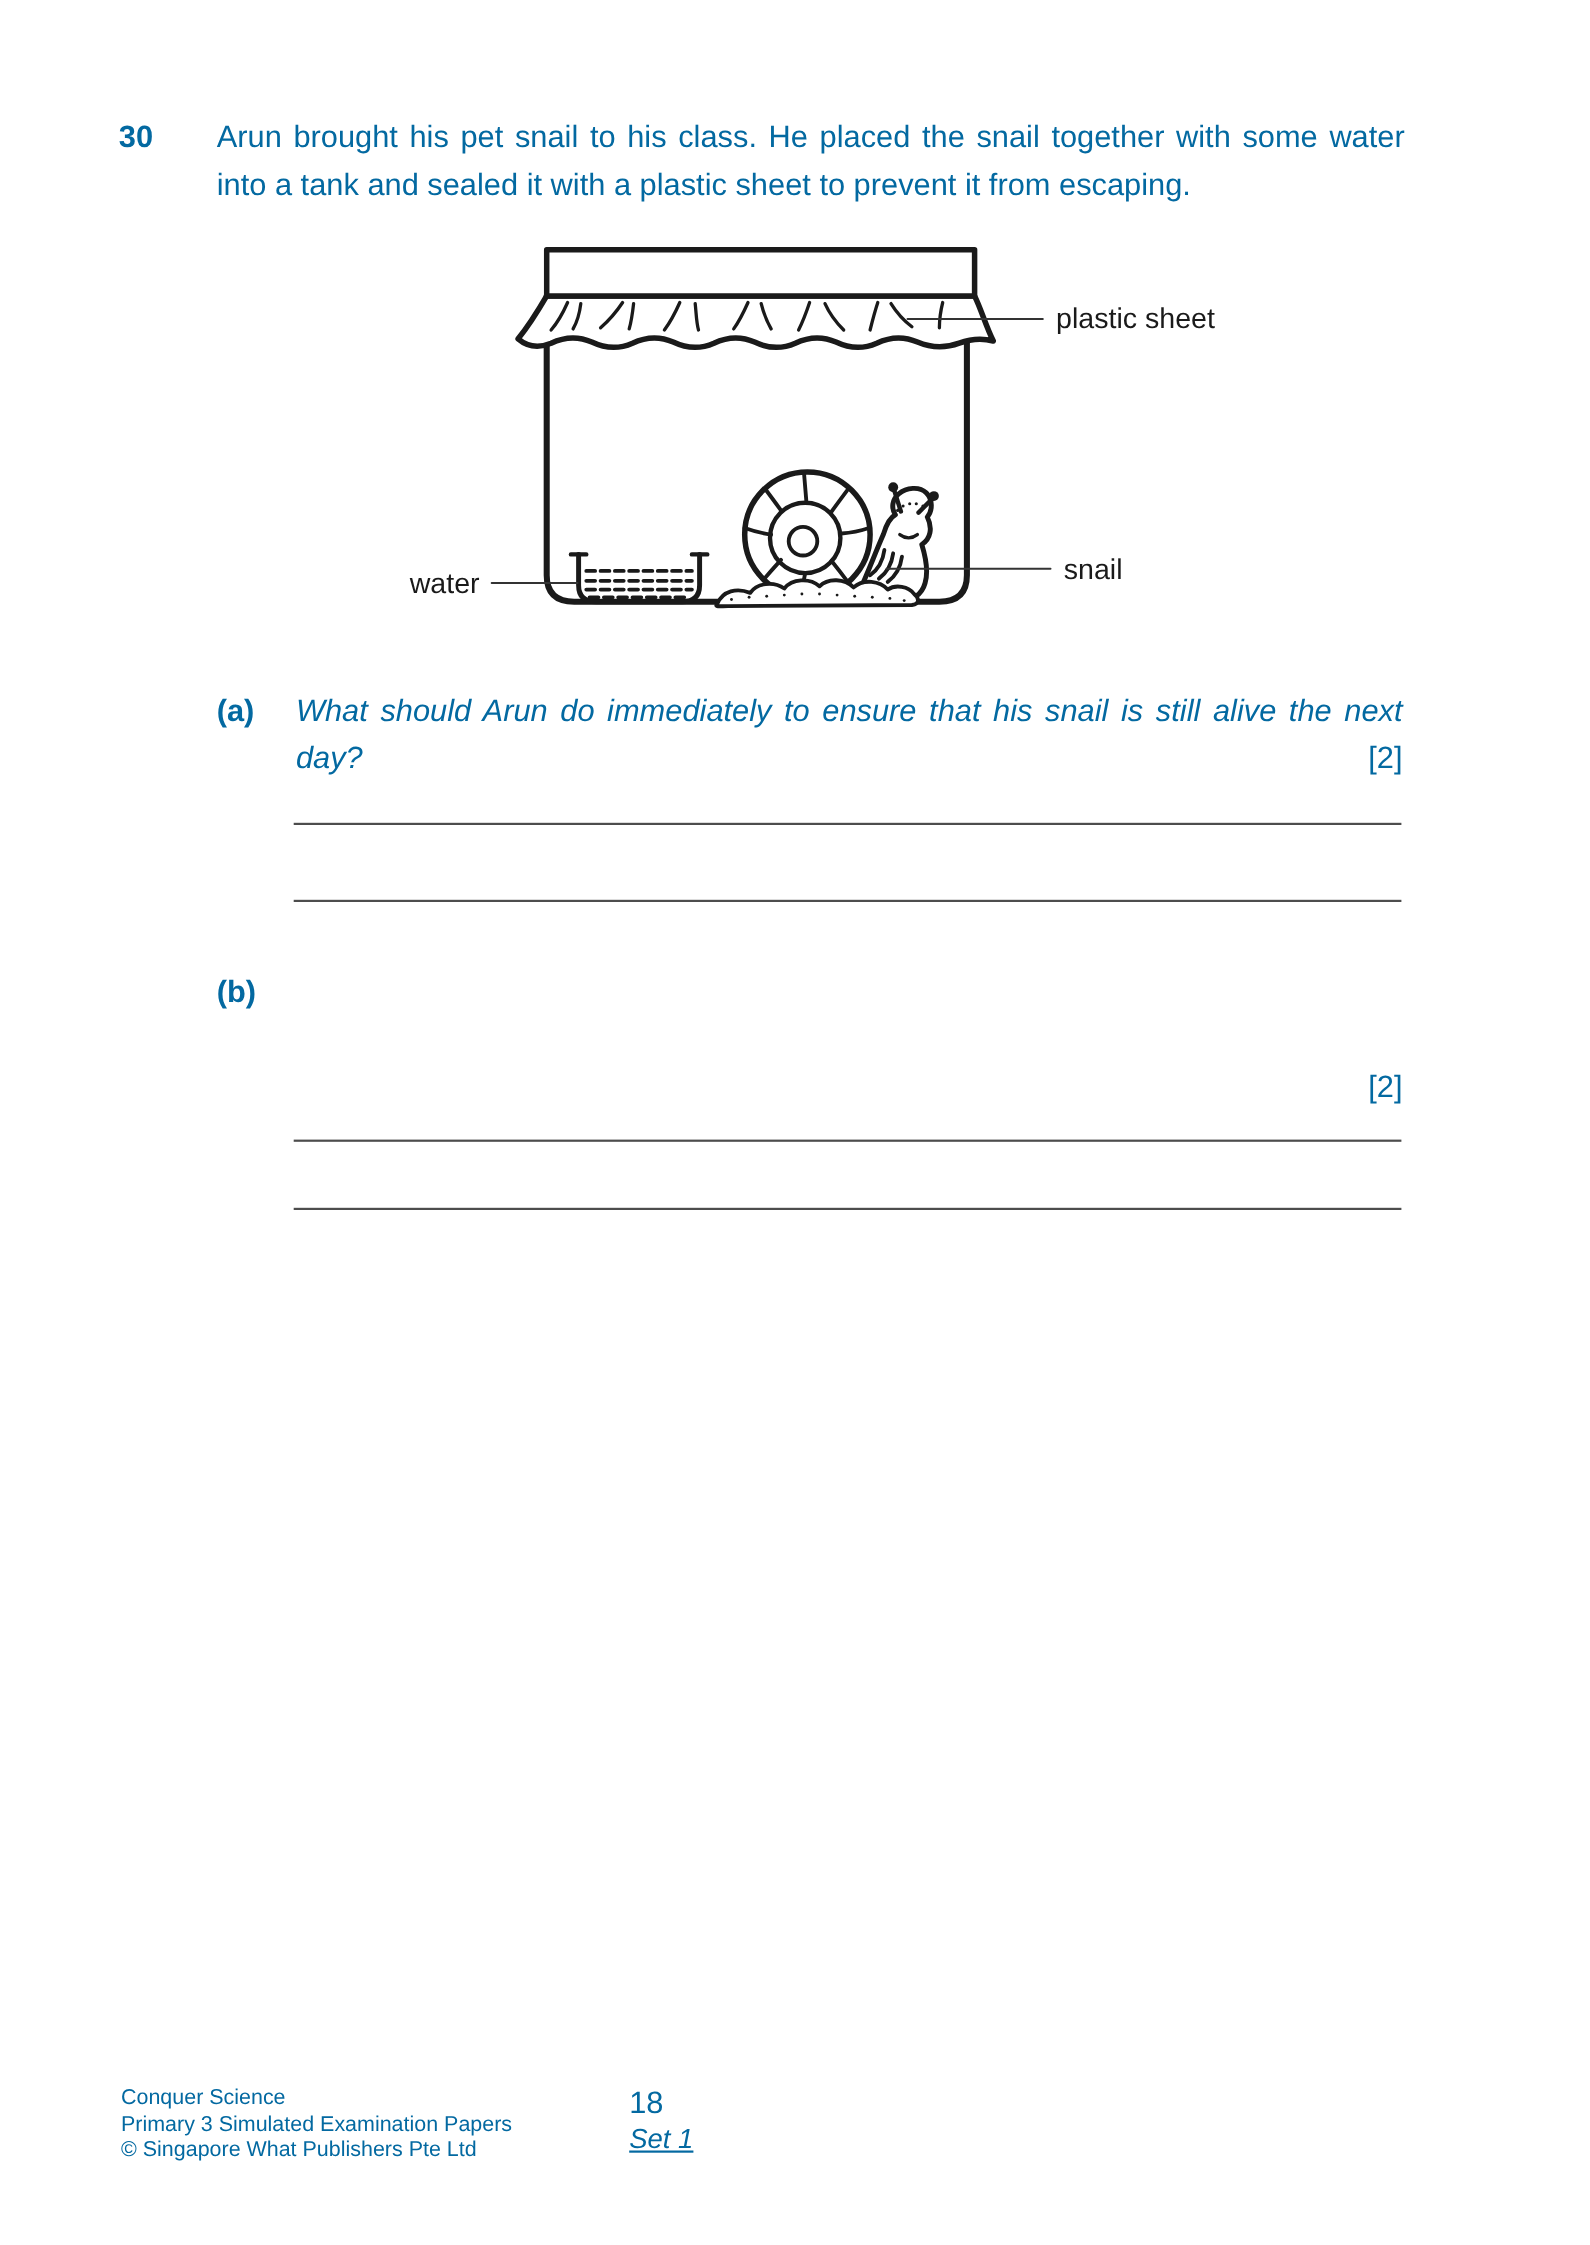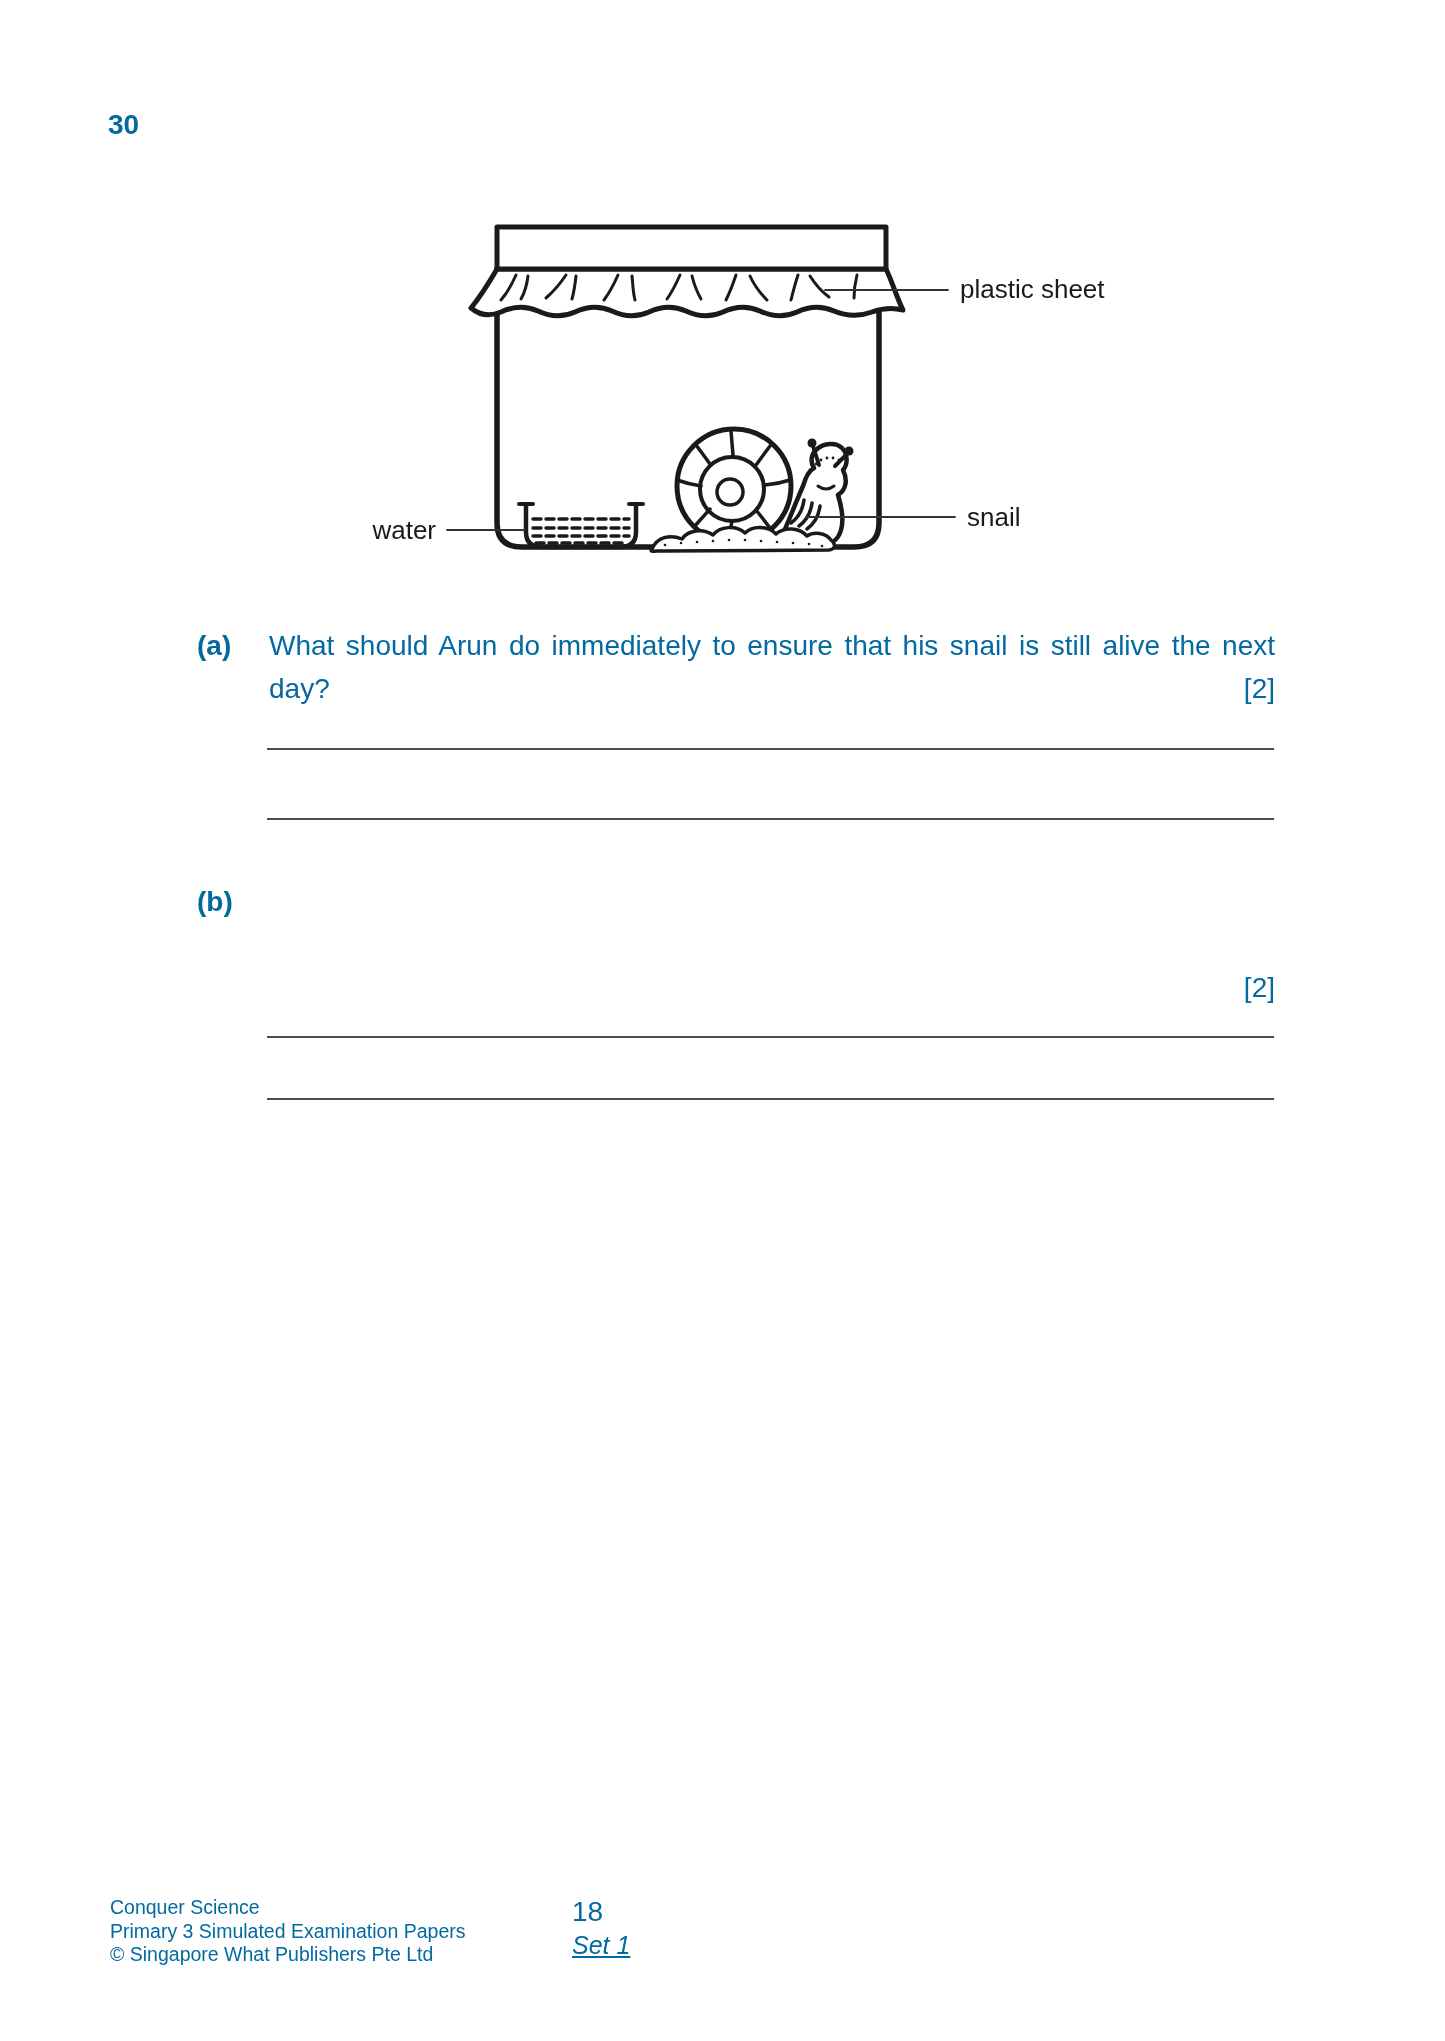--- a/index.html
+++ b/index.html
@@ -19,21 +19,21 @@
   .intro {
     position:absolute; left:197px; top:103px; width:1080px;
     font-size:28px; line-height:43px; text-align:justify;
   }
   .part-label {
     position:absolute; left:197px;
     font-size:28px; font-weight:bold; line-height:43px;
   }
   .part-text {
     position:absolute; left:269px; width:1006px;
-    font-size:28px; line-height:43px; text-align:justify;
+    font-size:28px; line-height:43px; text-align:justify;font-style:italic;
   }
   .marks {
     position:absolute; left:269px; width:1006px;
     font-size:28px; line-height:43px; text-align:right;
   }
   .ans-line {
     position:absolute; left:267px; width:1007px; height:0;
     border-top:2px solid #4d4d4d;
   }
   .diagram { position:absolute; left:370px; top:218px; width:760px; height:345px; }
@@ -48,20 +48,21 @@
   }
   .footer-page { font-size:28px; line-height:36px; }
   .footer-set  { font-size:25px; line-height:30px; font-style:italic;text-decoration:underline; }
 </style>
 </head>
 <body>
 
 <div class="page">
 
   <div class="qnum">30</div>
+  <div class="intro">Arun brought his pet snail to his class. He placed the snail together with some water into a tank and sealed it with a plastic sheet to prevent it from escaping.</div>
 
   <svg class="diagram" viewBox="0 0 760 345">
     <g stroke="#1a1a1a" fill="none" stroke-linecap="round" stroke-linejoin="round">
 
       <path fill="#ffffff" stroke-width="5.5" d="M127,51 L127,305 Q127,329 152,329 L484,329 Q509,329 509,305 L509,51"></path>
 
       <g>
         <path stroke-width="4.5" d="M156,286 L156,314 Q156,329 172,329 L250,329 Q266,329 266,314 L266,286"></path>
         <path stroke-width="4" d="M149,286 L163,286 M259,286 L273,286"></path>
         <g stroke-width="3.5" stroke-dasharray="8 5">

